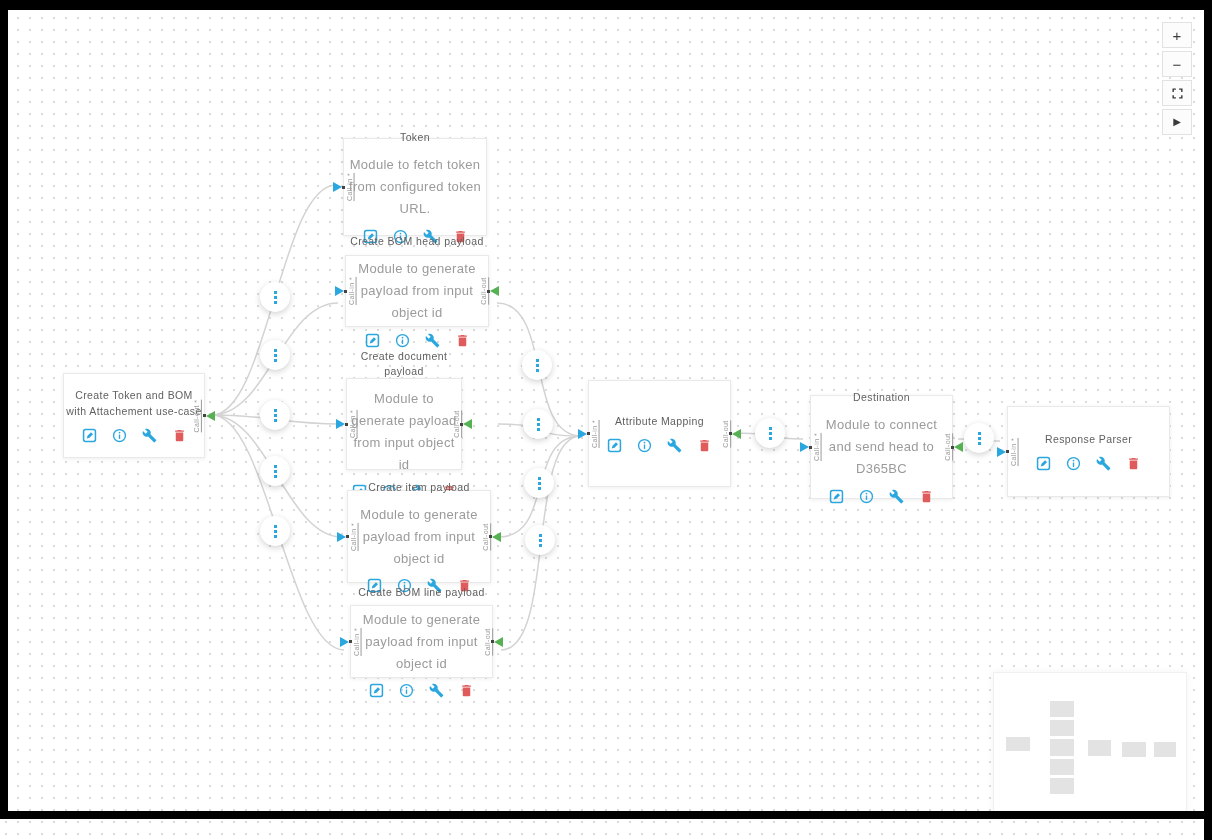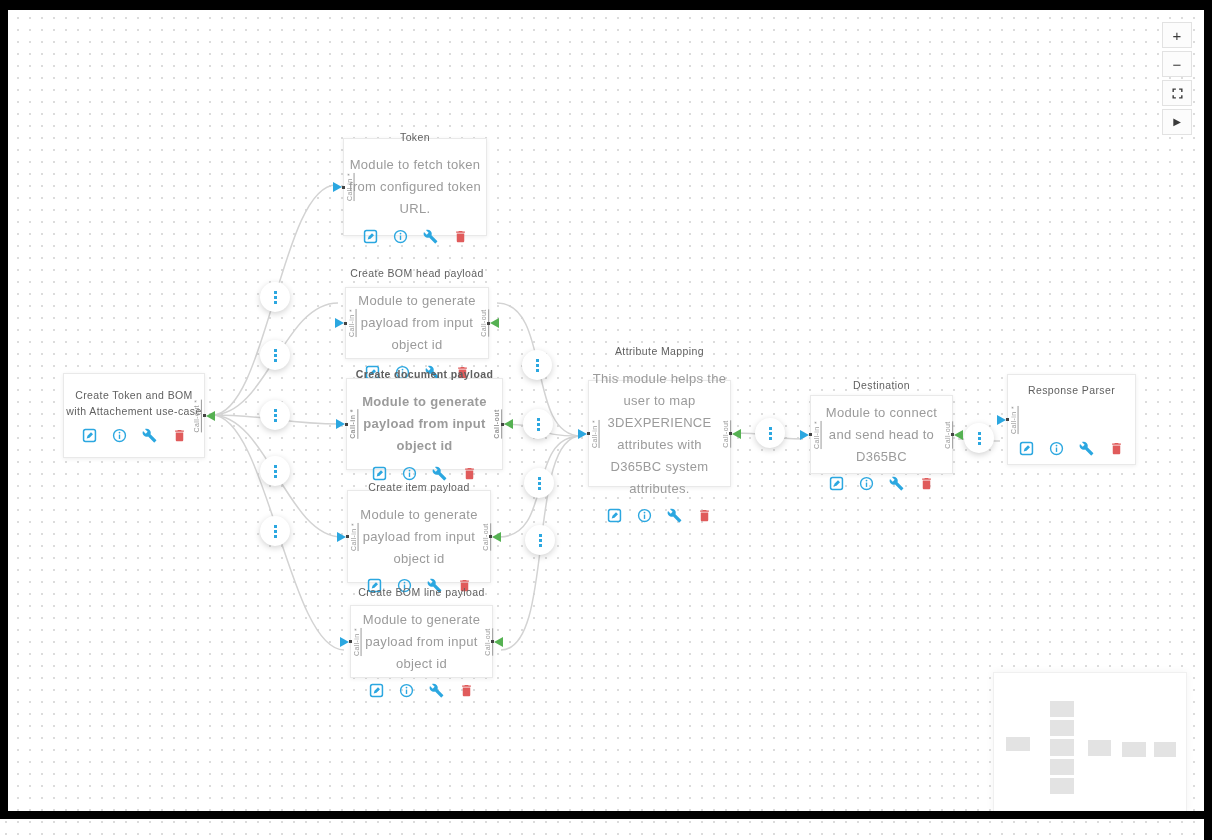--- a/index.html
+++ b/index.html
@@ -174,21 +174,21 @@
         </svg>
       <svg viewBox="0 0 24 24">
           <path d="M6 19c0 1.1.9 2 2 2h8c1.1 0 2-.9 2-2V7H6v12zM19 4h-3.5l-1-1h-5l-1 1H5v2h14V4z" fill="#e05b5b"></path>
         </svg>
     </div>
     <span class="port-label in">Call-in *</span>
     <span class="arrow in"></span>
     <span class="port-dot in"></span>
   </div>
 
-  <div class="node" style="left:337px; top:245px; width:144px; height:72px;margin-top:32px;">
+  <div class="node" style="left:337px; top:245px; width:144px; height:72px;">
     <div class="node-title">Create BOM head payload</div>
     <div class="node-desc">Module to generate payload from input object id</div>
     <div class="icon-row">
       <svg viewBox="0 0 24 24">
           <rect x="2.5" y="2.5" width="19" height="19" rx="3" fill="none" stroke="#2ba7e0" stroke-width="2.4"></rect>
           <path d="M7.5 16.8l1.3-4.5 5.6-5.6 3.2 3.2-5.6 5.6z" fill="#2ba7e0"></path>
         </svg>
       <svg viewBox="0 0 24 24">
           <circle cx="12" cy="12" r="9.5" fill="none" stroke="#2ba7e0" stroke-width="2.2"></circle>
           <rect x="10.9" y="10.5" width="2.2" height="7" fill="#2ba7e0"></rect>
@@ -202,21 +202,21 @@
         </svg>
     </div>
     <span class="port-label in">Call-in *</span>
     <span class="arrow in"></span>
     <span class="port-dot in"></span>
     <span class="port-label out">Call-out</span>
     <span class="arrow out"></span>
     <span class="port-dot out"></span>
   </div>
 
-  <div class="node" style="left:338px; top:368px; width:157px; height:92px;font-weight:bold;">
+  <div class="node" style="left:338px; top:368px; width:116px; height:92px;">
     <div class="node-title">Create document payload</div>
     <div class="node-desc">Module to generate payload from input object id</div>
     <div class="icon-row">
       <svg viewBox="0 0 24 24">
           <rect x="2.5" y="2.5" width="19" height="19" rx="3" fill="none" stroke="#2ba7e0" stroke-width="2.4"></rect>
           <path d="M7.5 16.8l1.3-4.5 5.6-5.6 3.2 3.2-5.6 5.6z" fill="#2ba7e0"></path>
         </svg>
       <svg viewBox="0 0 24 24">
           <circle cx="12" cy="12" r="9.5" fill="none" stroke="#2ba7e0" stroke-width="2.2"></circle>
           <rect x="10.9" y="10.5" width="2.2" height="7" fill="#2ba7e0"></rect>
@@ -288,47 +288,46 @@
     <span class="port-label in">Call-in *</span>
     <span class="arrow in"></span>
     <span class="port-dot in"></span>
     <span class="port-label out">Call-out</span>
     <span class="arrow out"></span>
     <span class="port-dot out"></span>
   </div>
 
   <div class="node" style="left:580px; top:370px; width:143px; height:107px;">
     <div class="node-title">Attribute Mapping</div>
-    <div class="node-desc">This module helps the user to map 3DEXPERIENCE attributes with D365BC system attributes.</div>
-    <div class="icon-row">
-      <svg viewBox="0 0 24 24">
-          <rect x="2.5" y="2.5" width="19" height="19" rx="3" fill="none" stroke="#2ba7e0" stroke-width="2.4"></rect>
-          <path d="M7.5 16.8l1.3-4.5 5.6-5.6 3.2 3.2-5.6 5.6z" fill="#2ba7e0"></path>
-        </svg>
-      <svg viewBox="0 0 24 24">
-          <circle cx="12" cy="12" r="9.5" fill="none" stroke="#2ba7e0" stroke-width="2.2"></circle>
-          <rect x="10.9" y="10.5" width="2.2" height="7" fill="#2ba7e0"></rect>
-          <circle cx="12" cy="7.3" r="1.4" fill="#2ba7e0"></circle>
-        </svg>
-      <svg viewBox="0 0 24 24">
-          <path d="M22.7 19l-9.1-9.1c.9-2.3.4-5-1.5-6.9-2-2-5-2.4-7.4-1.3L9 6 6 9 1.6 4.7C.4 7.1.9 10.1 2.9 12.1c1.9 1.9 4.6 2.4 6.9 1.5l9.1 9.1c.4.4 1 .4 1.4 0l2.3-2.3c.5-.4.5-1.1.1-1.4z" fill="#2ba7e0"></path>
-        </svg>
-      <svg viewBox="0 0 24 24">
-          <path d="M6 19c0 1.1.9 2 2 2h8c1.1 0 2-.9 2-2V7H6v12zM19 4h-3.5l-1-1h-5l-1 1H5v2h14V4z" fill="#e05b5b"></path>
-        </svg>
-    </div>
-    <span class="port-label in">Call-in *</span>
-    <span class="arrow in"></span>
-    <span class="port-dot in"></span>
-    <span class="port-label out">Call-out</span>
-    <span class="arrow out"></span>
-    <span class="port-dot out"></span>
-  </div>
-
-  <div class="node" style="left:802px; top:385px; width:143px; height:79px;">
+    <div class="icon-row">
+      <svg viewBox="0 0 24 24">
+          <rect x="2.5" y="2.5" width="19" height="19" rx="3" fill="none" stroke="#2ba7e0" stroke-width="2.4"></rect>
+          <path d="M7.5 16.8l1.3-4.5 5.6-5.6 3.2 3.2-5.6 5.6z" fill="#2ba7e0"></path>
+        </svg>
+      <svg viewBox="0 0 24 24">
+          <circle cx="12" cy="12" r="9.5" fill="none" stroke="#2ba7e0" stroke-width="2.2"></circle>
+          <rect x="10.9" y="10.5" width="2.2" height="7" fill="#2ba7e0"></rect>
+          <circle cx="12" cy="7.3" r="1.4" fill="#2ba7e0"></circle>
+        </svg>
+      <svg viewBox="0 0 24 24">
+          <path d="M22.7 19l-9.1-9.1c.9-2.3.4-5-1.5-6.9-2-2-5-2.4-7.4-1.3L9 6 6 9 1.6 4.7C.4 7.1.9 10.1 2.9 12.1c1.9 1.9 4.6 2.4 6.9 1.5l9.1 9.1c.4.4 1 .4 1.4 0l2.3-2.3c.5-.4.5-1.1.1-1.4z" fill="#2ba7e0"></path>
+        </svg>
+      <svg viewBox="0 0 24 24">
+          <path d="M6 19c0 1.1.9 2 2 2h8c1.1 0 2-.9 2-2V7H6v12zM19 4h-3.5l-1-1h-5l-1 1H5v2h14V4z" fill="#e05b5b"></path>
+        </svg>
+    </div>
+    <span class="port-label in">Call-in *</span>
+    <span class="arrow in"></span>
+    <span class="port-dot in"></span>
+    <span class="port-label out">Call-out</span>
+    <span class="arrow out"></span>
+    <span class="port-dot out"></span>
+  </div>
+
+  <div class="node" style="left:802px; top:385px; width:143px; height:104px;">
     <div class="node-title">Destination</div>
     <div class="node-desc">Module to connect and send head to D365BC</div>
     <div class="icon-row">
       <svg viewBox="0 0 24 24">
           <rect x="2.5" y="2.5" width="19" height="19" rx="3" fill="none" stroke="#2ba7e0" stroke-width="2.4"></rect>
           <path d="M7.5 16.8l1.3-4.5 5.6-5.6 3.2 3.2-5.6 5.6z" fill="#2ba7e0"></path>
         </svg>
       <svg viewBox="0 0 24 24">
           <circle cx="12" cy="12" r="9.5" fill="none" stroke="#2ba7e0" stroke-width="2.2"></circle>
           <rect x="10.9" y="10.5" width="2.2" height="7" fill="#2ba7e0"></rect>
@@ -342,21 +341,21 @@
         </svg>
     </div>
     <span class="port-label in">Call-in *</span>
     <span class="arrow in"></span>
     <span class="port-dot in"></span>
     <span class="port-label out">Call-out</span>
     <span class="arrow out"></span>
     <span class="port-dot out"></span>
   </div>
 
-  <div class="node" style="left:999px; top:364px; width:129px; height:91px;justify-content:space-between;">
+  <div class="node" style="left:999px; top:396px; width:163px; height:91px;">
     <div class="node-title">Response Parser</div>
     <div class="icon-row">
       <svg viewBox="0 0 24 24">
           <rect x="2.5" y="2.5" width="19" height="19" rx="3" fill="none" stroke="#2ba7e0" stroke-width="2.4"></rect>
           <path d="M7.5 16.8l1.3-4.5 5.6-5.6 3.2 3.2-5.6 5.6z" fill="#2ba7e0"></path>
         </svg>
       <svg viewBox="0 0 24 24">
           <circle cx="12" cy="12" r="9.5" fill="none" stroke="#2ba7e0" stroke-width="2.2"></circle>
           <rect x="10.9" y="10.5" width="2.2" height="7" fill="#2ba7e0"></rect>
           <circle cx="12" cy="7.3" r="1.4" fill="#2ba7e0"></circle>

